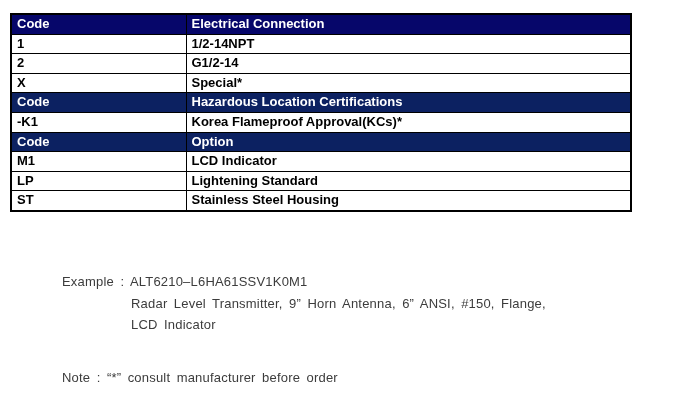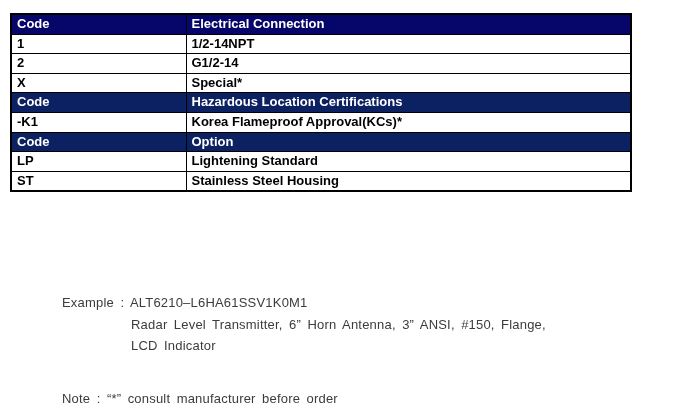--- a/index.html
+++ b/index.html
@@ -23,21 +23,21 @@
   col.c1{width:175px;}
   tr.hdr td{
     color:var(--header-text,#fff);
     background:var(--header-secondary,#0c2161);
   }
   tr.hdr-first td{
     background:var(--header-primary,#06066a);
   }
   .bodytext{
     font-size:13px;color:var(--body-text,#3c3c3c);
-    letter-spacing:0.2px;word-spacing:2.6px;margin-top:21px;
+    letter-spacing:0.2px;word-spacing:2.6px;
   }
   .example{
     position:absolute;left:62px;top:271px;width:604px;line-height:21.7px;
   }
   .ex-line{margin-left:69px;white-space:pre-wrap;}
   .note{
     position:absolute;left:62px;top:367px;width:560px;line-height:21.7px;
     white-space:pre-wrap;
   }
 </style>
@@ -76,31 +76,35 @@
       <tr>
         <td>-K1</td>
         <td>Korea Flameproof Approval(KCs)*</td>
       </tr>
 
       <tr class="hdr">
         <td>Code</td>
         <td>Option</td>
       </tr>
       <tr>
+        <td>M1</td>
+        <td>LCD Indicator</td>
+      </tr>
+      <tr>
         <td>LP</td>
         <td>Lightening Standard</td>
       </tr>
       <tr>
         <td>ST</td>
         <td>Stainless Steel Housing</td>
       </tr>
     </tbody>
   </table>
 
   <div class="example bodytext">
     <div><span>Example :</span> <span>ALT6210–L6HA61SSV1K0M1</span></div>
-    <div class="ex-line">Radar Level Transmitter, 6” Horn Antenna, 3” ANSI, #150, Flange,</div>
+    <div class="ex-line">Radar Level Transmitter, 9” Horn Antenna, 6” ANSI, #150, Flange,</div>
     <div class="ex-line">LCD Indicator</div>
   </div>
 
   <div class="note bodytext"><span>Note :</span> <span>“*” consult manufacturer before order</span></div>
 
 </div>
 
 </body></html>

